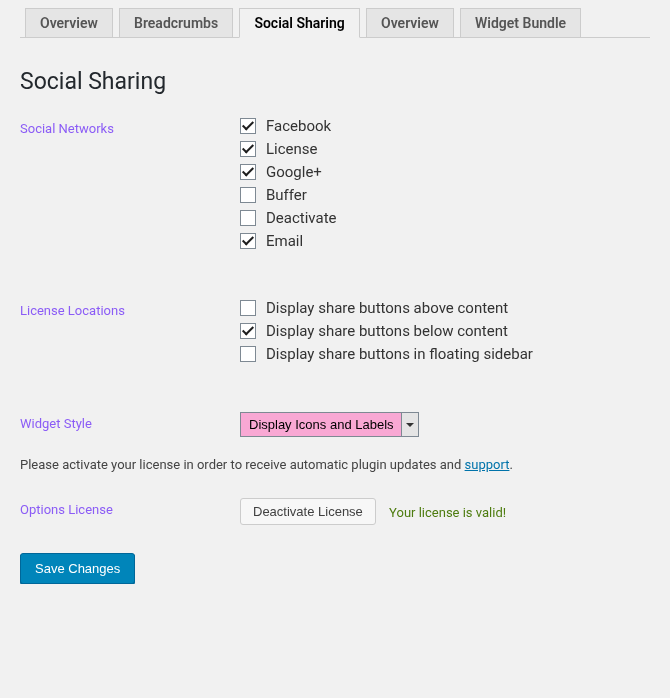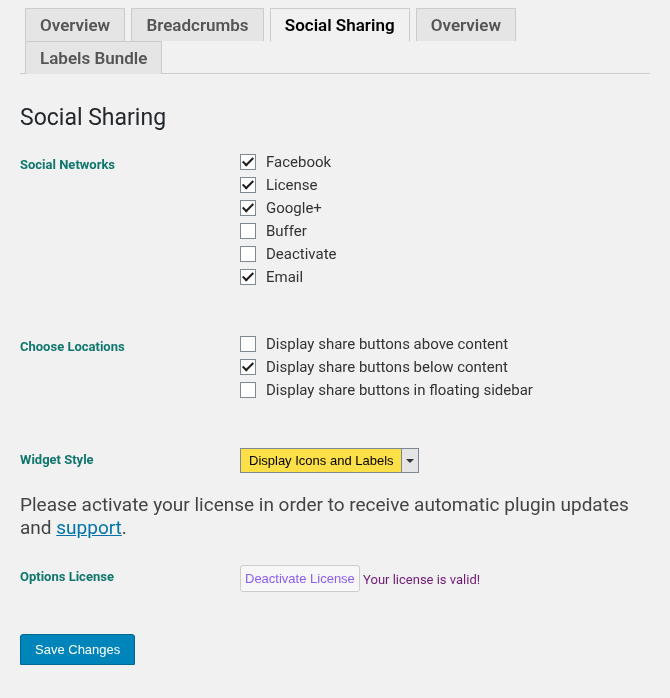--- a/index.html
+++ b/index.html
@@ -24,21 +24,21 @@
       margin: 0;
     }
     .nav-tab {
       display: inline-block;
       padding: 6px 14px;
       margin: 0 3px -1px 0;
       background: #e5e5e5;
       border: 1px solid #ccc;
       border-bottom: none;
       color: #555;
-      font-size: 17px;
+      font-size: 14px;
       font-weight: 600;
       text-decoration: none;
       cursor: pointer;
       position: relative;
     }
     .nav-tab.active {
       background: #f1f1f1;
       border-bottom: 1px solid #f1f1f1;
       color: #000;
     }
@@ -54,23 +54,23 @@
       margin: 14px 0 24px;
       color: #23282d;
     }
     .form-table {
       width: 100%;
       border-collapse: collapse;
     }
     .form-table th {
       text-align: left;
       vertical-align: top;
-      font-weight: 700;
-      font-size: 13px;
-      color: #0f766e;
+      font-weight: 400;
+      font-size: 13px;
+      color: #8b5cf6;
       width: 220px;
       padding: 6px 10px 20px 0;
     }
     .form-table td {
       vertical-align: top;
       padding: 2px 10px 20px 0;
     }
     .checkbox-row {
       display: flex;
       align-items: center;
@@ -99,21 +99,21 @@
     }
     .checkbox-row label {
       font-size: 15px;
       color: #333;
       cursor: pointer;
     }
     select {
       font-size: 13px;
       padding: 4px 24px 4px 8px;
       border: 1px solid #7e8993;
-      background: #fde047;
+      background: #f9a8d4;
       appearance: none;
       cursor: pointer;
       position: relative;
     }
     .select-wrap {
       position: relative;
       display: inline-block;
     }
     .select-wrap::after {
       content: '';
@@ -132,70 +132,71 @@
       right: 5px;
       top: 50%;
       margin-top: -2px;
       border-left: 4px solid transparent;
       border-right: 4px solid transparent;
       border-top: 4px solid #333;
       z-index: 1;
       pointer-events: none;
     }
     .license-text {
-      font-size: 19px;
+      font-size: 13px;
       color: #444;
       margin-bottom: 24px;
     }
     .license-text a {
       color: #0073aa;
       text-decoration: underline;
       cursor: pointer;
     }
     .button-secondary {
       display: inline-block;
-      padding: 5px 4px;
+      padding: 5px 12px;
       font-size: 13px;
       background: #f7f7f7;
       border: 1px solid #ccc;
       border-radius: 3px;
-      color: #8b5cf6;
-      cursor: pointer;
+      color: #404040;
+      cursor: pointer;
+      margin-right: 10px;
     }
     .license-valid {
-      color: #701a75;
+      color: #4d7c0f;
       font-size: 13px;
       vertical-align: middle;
     }
     .button-primary {
       display: inline-block;
       padding: 7px 14px;
       font-size: 13px;
       background: #0085ba;
       border: 1px solid #006799;
       border-radius: 3px;
       color: #fff;
       cursor: pointer;
-      margin-top: 22px;
+      margin-top: 8px;
       box-shadow: 0 1px 0 #006799;
     }
     .section-spacer {
       height: 14px;
     }
   </style>
 </head>
 <body>
 
 <div class="wrap">
   <div class="nav-tab-wrapper">
     <a class="nav-tab">Overview</a>
     <a class="nav-tab">Breadcrumbs</a>
     <a class="nav-tab active">Social Sharing</a>
     <a class="nav-tab">Overview</a>
-    <a class="nav-tab">Labels Bundle</a>
+    <a class="nav-tab">Widget Bundle</a>
   </div>
 
   <h1 class="page-title">Social Sharing</h1>
 
 
   <table class="form-table">
     <tbody>
         <tr>
       <th>Social Networks</th>
       <td>
@@ -222,21 +223,21 @@
         <div class="checkbox-row">
           <input type="checkbox" checked="" style="">
           <label>Email</label>
         </div>
       </td>
     </tr>
     <tr>
           <td colspan="2" class="section-spacer"></td>
         </tr>
     <tr>
-      <th>Choose Locations</th>
+      <th>License Locations</th>
       <td>
         <div class="checkbox-row">
           <input type="checkbox" style="">
           <label>Display share buttons above content</label>
         </div>
         <div class="checkbox-row">
           <input type="checkbox" checked="" style="">
           <label>Display share buttons below content</label>
         </div>
         <div class="checkbox-row">

